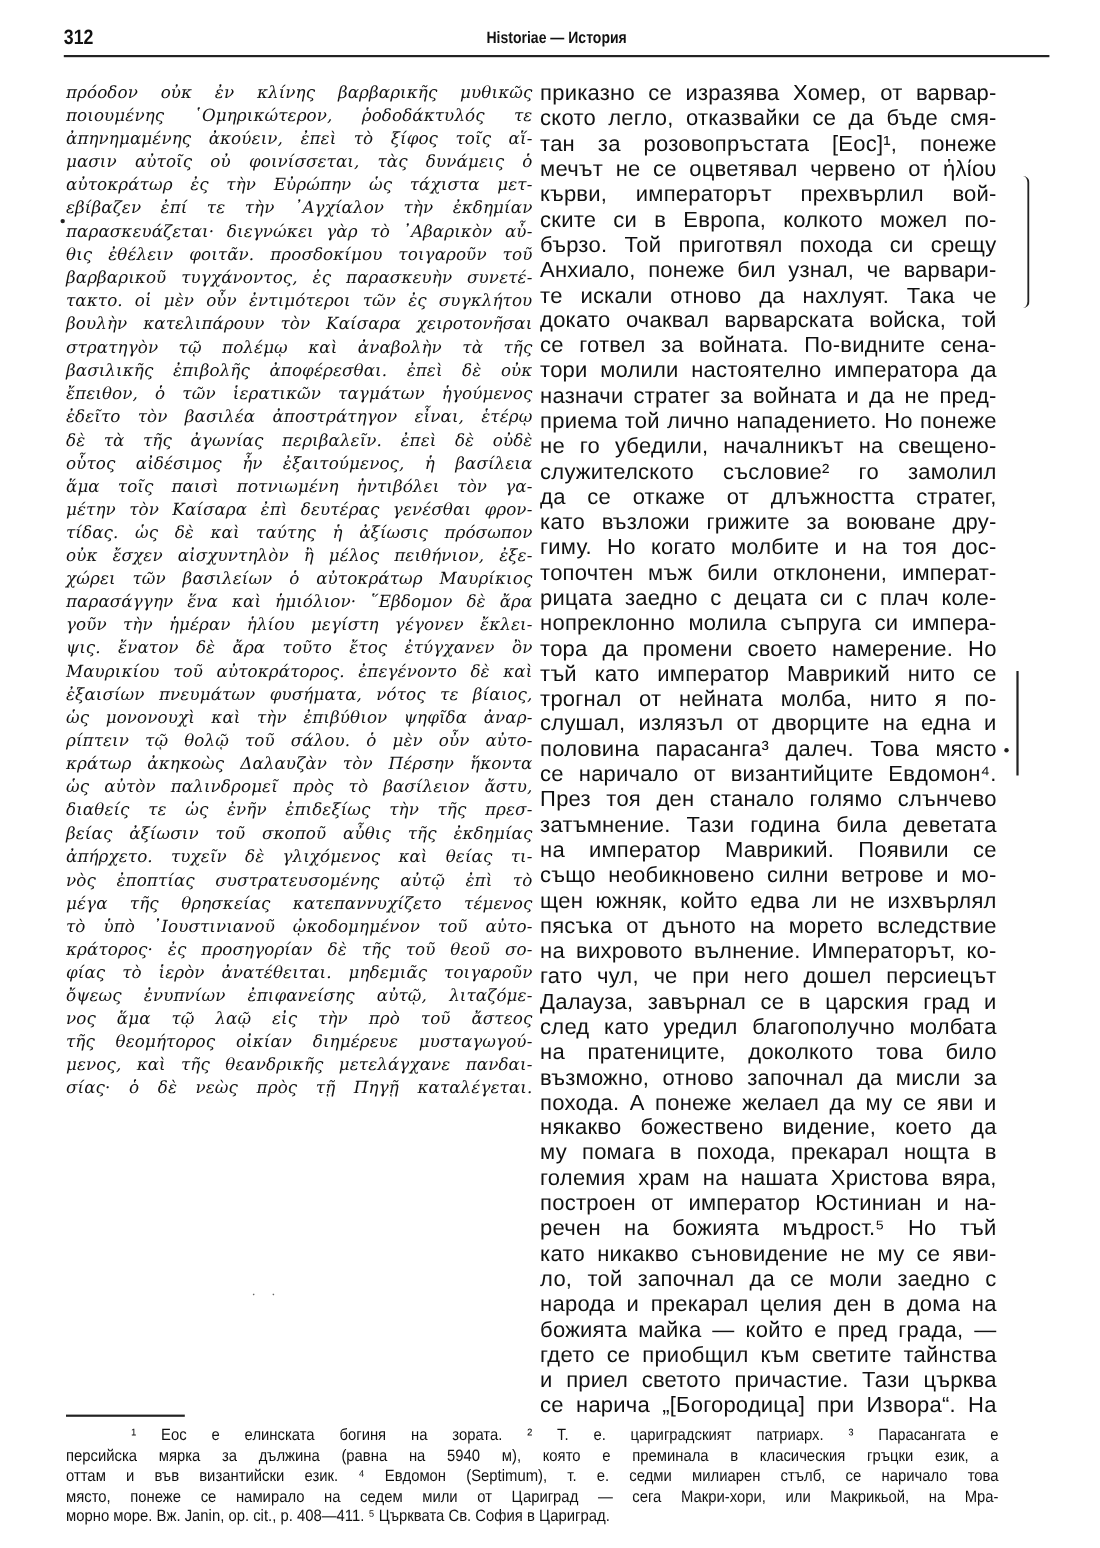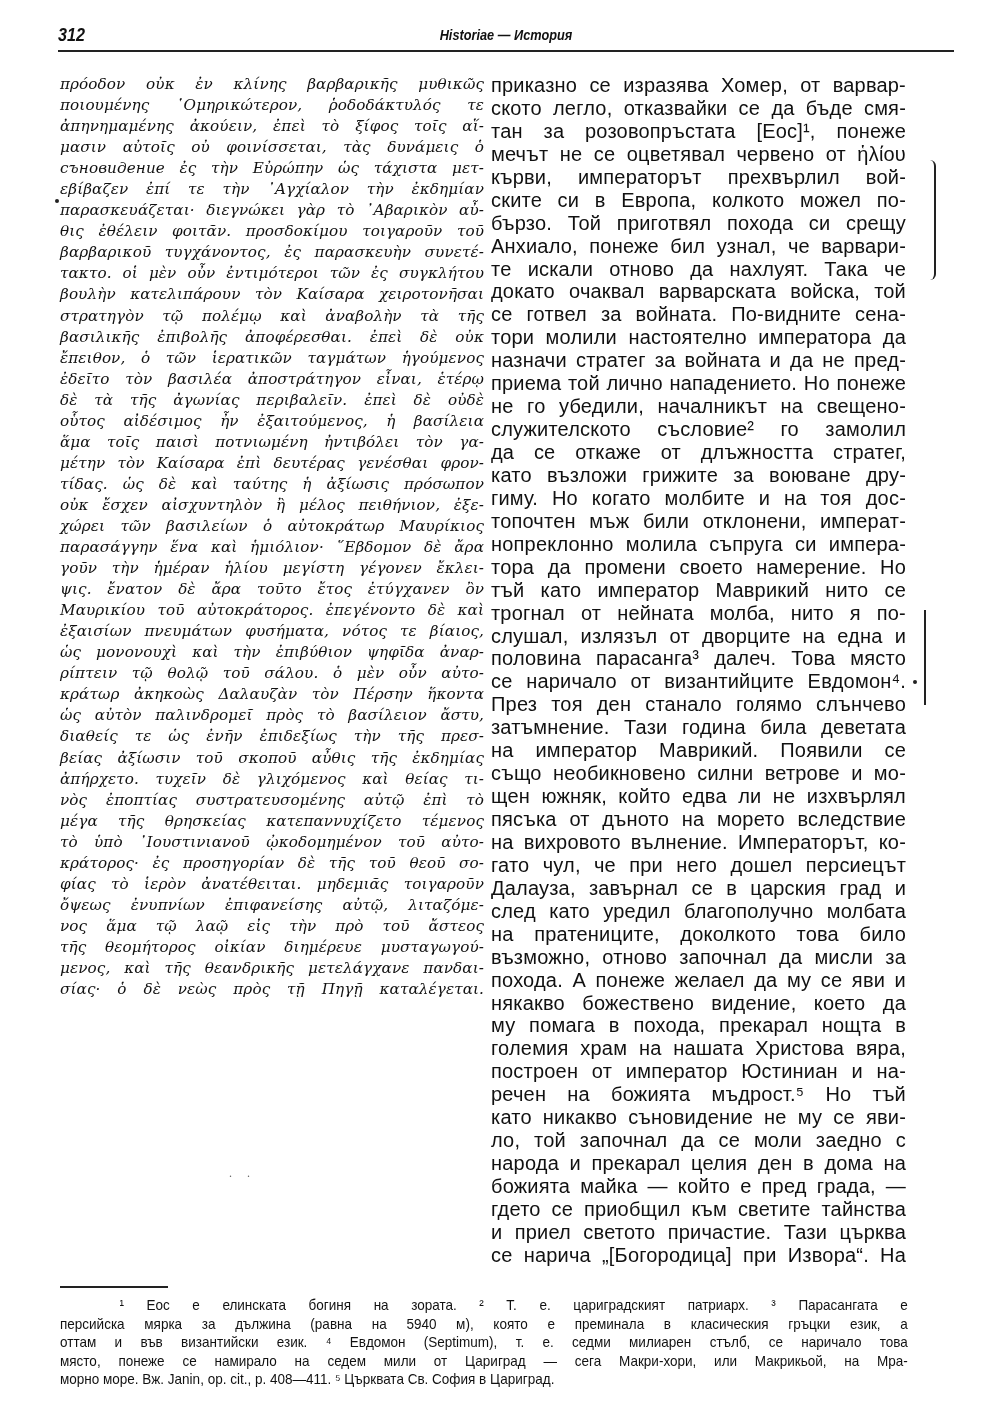--- a/index.html
+++ b/index.html
@@ -1,18 +1,18 @@
 <!DOCTYPE html>
 <html><head>
 <meta charset="utf-8">
 <style>
   html, body { margin: 0; padding: 0; background: #ffffff; }
   body { width: 1000px; height: 1407px; position: relative; overflow: hidden; color: #111; }
   .page { position: absolute; left: 0; top: 0; width: 1000px; height: 1407px; }
-  .header { position: absolute; left: 58px; top: 22px; width: 896px; height: 28px; font-style: italic; }
+  .header { position: absolute; left: 58px; top: 22px; width: 896px; height: 28px; }
   .page-num { position: absolute; left: 0; top: 2px; font-family: "Liberation Sans", sans-serif; font-size: 19px; font-weight: bold; letter-spacing: 0px; transform: scaleX(0.85); transform-origin: left; }
   .running-title { position: absolute; left: 0; width: 896px; top: 4px; text-align: center; font-family: "Liberation Sans", sans-serif; font-size: 15px; font-weight: bold; transform: scaleX(0.85); }
   .header-rule { position: absolute; left: 58px; top: 50px; width: 896px; height: 2px; background: #222; }
   .col-left { position: absolute; left: 60px; top: 74px; width: 424px; }
   .col-left .line { font-family: "DejaVu Serif", serif; font-style: italic; font-size: 15.2px; line-height: 21.05px; height: 21.05px; white-space: nowrap; text-align: justify; text-align-last: justify; overflow: visible; letter-spacing: 0.1px; }
   .col-right { position: absolute; left: 491px; top: 74px; width: 415px; }
   .col-right .line { font-family: Liberation Sans, sans-serif; font-size: 20px; line-height: 22.95px; height: 22.95px; white-space: nowrap; text-align: justify; text-align-last: justify; letter-spacing: 0.2px; }
   .col-right .line.last, .col-left .line.last { text-align-last: justify; }
   .margin-bracket { position: absolute; border-right: 2px solid #222; }
   .mb1 { left: 928px; top: 160px; width: 6px; height: 120px; border-radius: 0 6px 6px 0; }
@@ -34,21 +34,21 @@
     <div class="page-num">312</div>
     <div class="running-title">Historiae — История</div>
   </div>
   <div class="header-rule"></div>
 
   <div class="col-left">
     <div class="line">πρόοδον οὐκ ἐν κλίνης βαρβαρικῆς μυθικῶς</div>
     <div class="line">ποιουμένης ῾Ομηρικώτερον, ῥοδοδάκτυλός τε</div>
     <div class="line">ἀπηνημαμένης ἀκούειν, ἐπεὶ τὸ ξίφος τοῖς αἵ-</div>
     <div class="line">μασιν αὐτοῖς οὐ φοινίσσεται, τὰς δυνάμεις ὁ</div>
-    <div class="line">съновидение ἐς τὴν Εὐρώπην ὡς τάχιστα μετ-</div>
+    <div class="line">αὐτοκράτωρ ἐς τὴν Εὐρώπην ὡς τάχιστα μετ-</div>
     <div class="line">εβίβαζεν ἐπί τε τὴν ᾿Αγχίαλον τὴν ἐκδημίαν</div>
     <div class="line">παρασκευάζεται· διεγνώκει γὰρ τὸ ᾿Αβαρικὸν αὖ-</div>
     <div class="line">θις ἐθέλειν φοιτᾶν. προσδοκίμου τοιγαροῦν τοῦ</div>
     <div class="line">βαρβαρικοῦ τυγχάνοντος, ἐς παρασκευὴν συνετέ-</div>
     <div class="line">τακτο. οἱ μὲν οὖν ἐντιμότεροι τῶν ἐς συγκλήτου</div>
     <div class="line">βουλὴν κατελιπάρουν τὸν Καίσαρα χειροτονῆσαι</div>
     <div class="line">στρατηγὸν τῷ πολέμῳ καὶ ἀναβολὴν τὰ τῆς</div>
     <div class="line">βασιλικῆς ἐπιβολῆς ἀποφέρεσθαι. ἐπεὶ δὲ οὐκ</div>
     <div class="line">ἔπειθον, ὁ τῶν ἱερατικῶν ταγμάτων ἡγούμενος</div>
     <div class="line">ἐδεῖτο τὸν βασιλέα ἀποστράτηγον εἶναι, ἑτέρῳ</div>
@@ -100,20 +100,21 @@
     <div class="line">се готвел за войната. По-видните сена-</div>
     <div class="line">тори молили настоятелно императора да</div>
     <div class="line">назначи стратег за войната и да не пред-</div>
     <div class="line">приема той лично нападението. Но понеже</div>
     <div class="line">не го убедили, началникът на свещено-</div>
     <div class="line">служителското съсловие² го замолил</div>
     <div class="line">да се откаже от длъжността стратег,</div>
     <div class="line">като възложи грижите за воюване дру-</div>
     <div class="line">гиму. Но когато молбите и на тоя дос-</div>
     <div class="line">топочтен мъж били отклонени, императ-</div>
+    <div class="line">рицата заедно с децата си с плач коле-</div>
     <div class="line">нопреклонно молила съпруга си импера-</div>
     <div class="line">тора да промени своето намерение. Но</div>
     <div class="line">тъй като император Маврикий нито се</div>
     <div class="line">трогнал от нейната молба, нито я по-</div>
     <div class="line">слушал, излязъл от дворците на една и</div>
     <div class="line">половина парасанга³ далеч. Това място</div>
     <div class="line">се наричало от византийците Евдомон⁴.</div>
     <div class="line">През тоя ден станало голямо слънчево</div>
     <div class="line">затъмнение. Тази година била деветата</div>
     <div class="line">на император Маврикий. Появили се</div>

